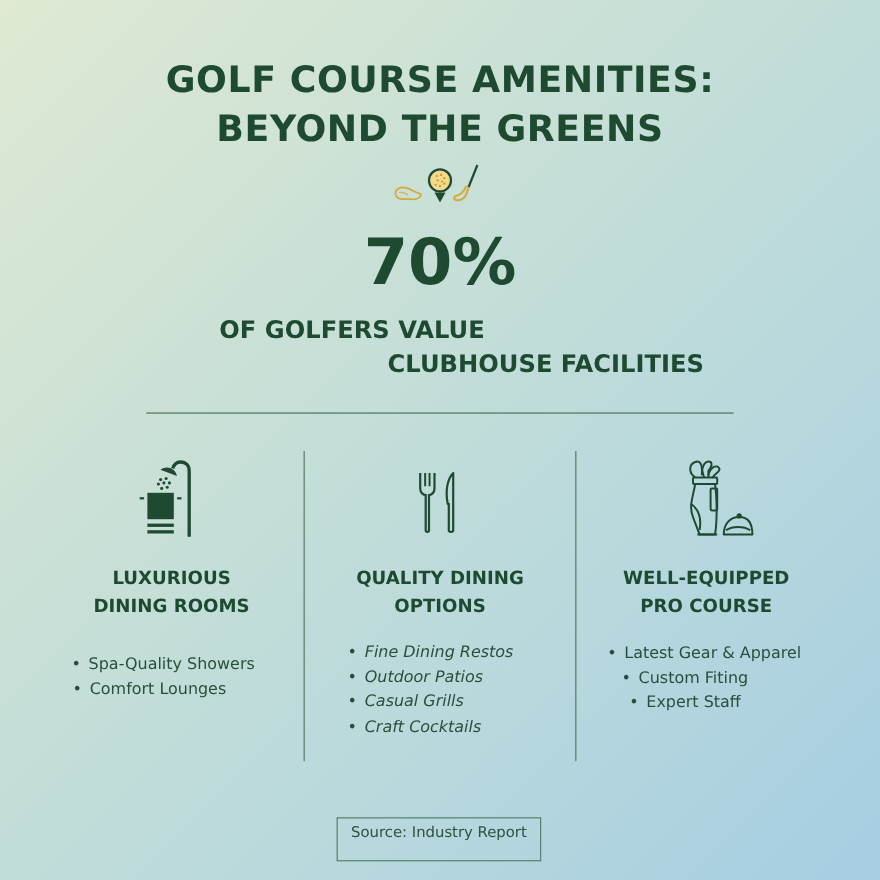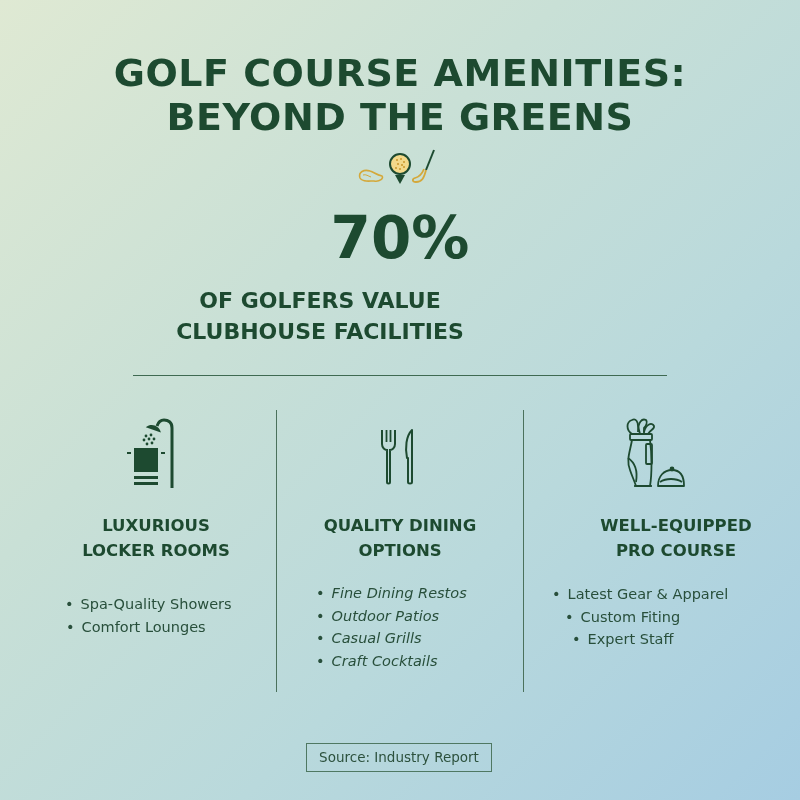--- a/index.html
+++ b/index.html
@@ -6,55 +6,55 @@
   body {
     width: 800px; height: 800px; overflow: hidden; position: relative;
     background: linear-gradient(135deg, #dfe9d3 0%, #c9e0d6 35%, #b9d9dc 65%, #a6cde2 100%);
     font-family: "Liberation Sans", sans-serif;
     color: #1e4d34;
   }
   .abs { position: absolute; }
   .title {
     left: 0; width: 800px; text-align: center;
     font-family: "DejaVu Sans", sans-serif; font-weight: bold;
-    font-size: 38px; line-height: 46px; color: #1d4a30; letter-spacing: 0.5px;
+    font-size: 33px; line-height: 46px; color: #1d4a30; letter-spacing: 0.5px;
   }
   .t1 { top: 50px; }
   .t2 { top: 94px; }
   .hero-icon { left: 356px; top: 148px; width: 88px; height: 40px; }
   .big-stat {
     top: 193px; left: 0; width: 800px; text-align: center;
     font-family: "DejaVu Sans", sans-serif; font-weight: bold;
     font-size: 58px; line-height: 90px; color: #1d4a30;
   }
   .sub {
     left: 0; width: 640px; text-align: center;
     font-family: "DejaVu Sans", sans-serif; font-weight: bold;
     font-size: 22px; line-height: 30px; color: #1d4a30;
   }
   .s1 { top: 286px; }
-  .s2 { top: 317px; }
+  .s2 { top: 317px; text-align: right; }
   .hr { left: 133px; top: 375px; width: 534px; height: 1px; background: #3f6a52; }
   .vline { width: 1px; top: 410px; height: 282px; background: #4b715c; }
   .v1 { left: 276px; }
   .v2 { left: 523px; }
   .col-icon { position: absolute; }
   .col-title {
     position: absolute; text-align: center;
     font-family: "DejaVu Sans", sans-serif; font-weight: bold;
     font-size: 16.5px; line-height: 25px; color: #1d4a30;
   }
   .list { position: absolute; margin: 0; padding: 0; list-style: none; }
   .list li {
     font-family: "DejaVu Sans", sans-serif; font-size: 14.5px; line-height: 22.5px;
     color: #284f3b; white-space: nowrap;
   }
   .list li::before { content: "•"; margin-right: 7px; }
   .source {
-    left: 306px; top: 743px; width: 186px; height: 29px; box-sizing: border-box;
+    left: 306px; top: 743px; width: 186px; height: 40px; box-sizing: border-box;
     border: 1px solid #4f7862; text-align: center;
     font-family: "DejaVu Sans", sans-serif; font-size: 13.5px; line-height: 27px; color: #2c513d;
   }
 </style>
 </head>
 <body>
 
 <div class="abs title t1">GOLF COURSE AMENITIES:</div>
 <div class="abs title t2">BEYOND THE GREENS</div>
 
@@ -102,21 +102,21 @@
       <circle cx="26" cy="25" r="1.4"></circle>
     </g>
     <rect x="1" y="34" width="4" height="2" fill="#1d4a30"></rect>
     <rect x="35" y="34" width="4" height="2" fill="#1d4a30"></rect>
     <rect x="8" y="30" width="24" height="24" fill="#1d4a30"></rect>
     <rect x="8" y="58" width="24" height="3" fill="#1d4a30"></rect>
     <rect x="8" y="64" width="24" height="3" fill="#1d4a30"></rect>
   </svg>
   <div class="col-title" style="left:76px;width:160px;top:513px;">
     <div>LUXURIOUS</div>
-    <div>LOCKER ROOMS</div>
+    <div>DINING ROOMS</div>
   </div>
   <ul class="list" style="left:63px;top:593px;">
     <li style="margin-left:2px;">Spa-Quality Showers</li>
     <li style="margin-left:3px;">Comfort Lounges</li>
   </ul>
 </div>
 
 <div>
   <svg class="col-icon" style="left:380px;top:428px;width:40px;height:58px;" viewBox="0 0 40 58">
     <path d="M2 2 L2 16 C2 20 5 22 7 22 L7 54 C7 56 10 56 10 54 L10 22 C12 22 15 20 15 16 L15 2" fill="none" stroke="#1d4a30" stroke-width="2"></path>
@@ -145,21 +145,21 @@
       <rect x="8" y="20" width="22" height="6" rx="1"></rect>
       <path d="M10 26 C8 38 4 46 8 56 C10 62 12 66 14 72 L28 72 C30 60 30 40 28 26"></path>
       <path d="M6 44 C12 48 16 56 14 68"></path>
       <rect x="24" y="30" width="6" height="20" rx="1"></rect>
       <line x1="12" y1="72" x2="30" y2="72"></line>
       <path d="M36 72 C36 62 42 56 50 56 C58 56 62 62 62 72 Z"></path>
       <path d="M38 68 C44 64 54 64 60 68"></path>
       <circle cx="50" cy="55" r="1.5" fill="#1d4a30"></circle>
     </g>
   </svg>
-  <div class="col-title" style="left:576px;width:200px;top:513px;">
+  <div class="col-title" style="left:542px;width:200px;top:513px;">
     <div>WELL-EQUIPPED</div>
     <div>PRO COURSE</div>
   </div>
   <ul class="list" style="left:552px;top:583px;">
     <li>Latest Gear &amp; Apparel</li>
     <li style="margin-left:13px;">Custom Fiting</li>
     <li style="margin-left:20px;">Expert Staff</li>
   </ul>
 </div>
 

